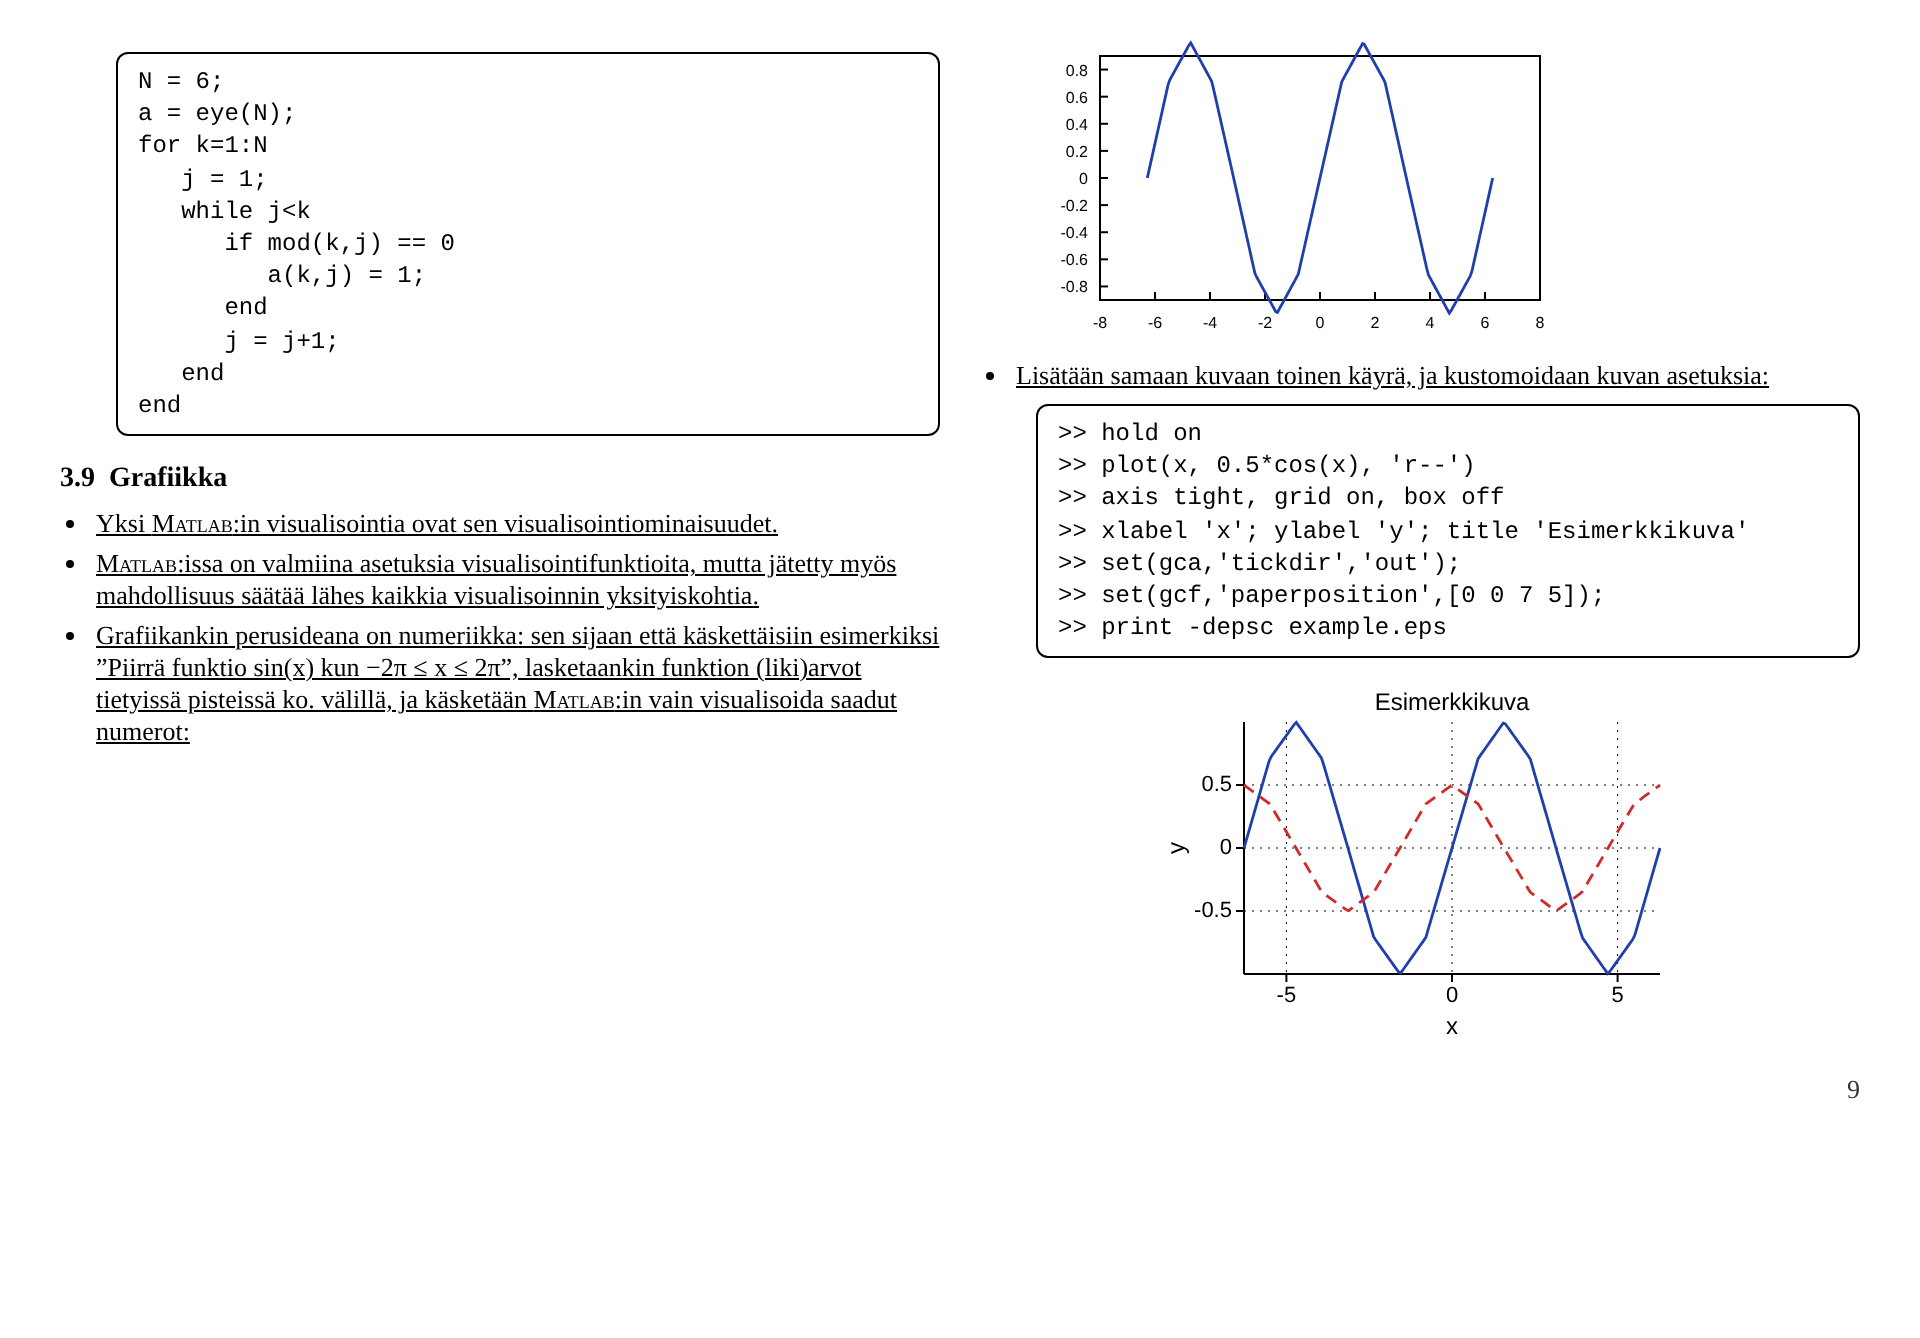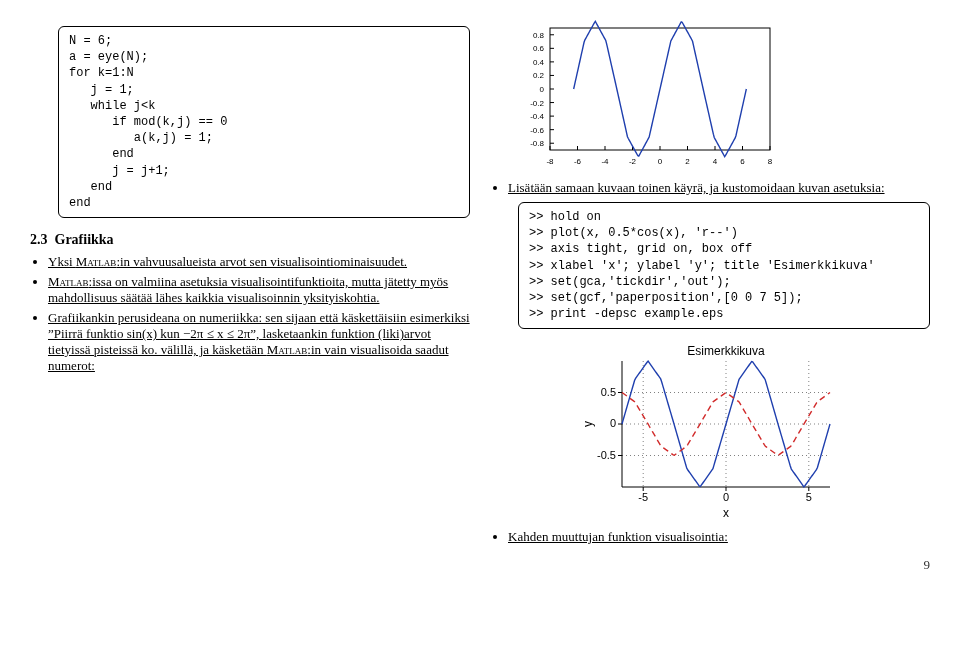--- a/index.html
+++ b/index.html
@@ -77,26 +77,26 @@
       if mod(k,j) == 0
          a(k,j) = 1;
       end
       j = j+1;
    end
 end</div>
 
 
 
     <h3 class="section">
-      <span>2.3</span>&nbsp;&nbsp;<span>Grafiikka</span>
+      <span>3.9</span>&nbsp;&nbsp;<span>Grafiikka</span>
     </h3>
 
     <ul class="bullets">
       <li>
-        <span>Yksi </span><span class="smallcaps">Matlab</span><span>:in vahvuusalueista arvot sen visualisointiominaisuudet.</span>
+        <span>Yksi </span><span class="smallcaps">Matlab</span><span>:in visualisointia ovat sen visualisointiominaisuudet.</span>
       </li>
       <li>
         <span class="smallcaps">Matlab</span><span>:issa on valmiina asetuksia visualisointifunktioita, mutta jätetty myös mahdollisuus säätää lähes kaikkia visualisoinnin yksityiskohtia.</span>
       </li>
       <li>
         <span>Grafiikankin perusideana on numeriikka: sen sijaan että käskettäisiin esimerkiksi ”Piirrä funktio sin(x) kun −2π ≤ x ≤ 2π”, lasketaankin funktion (liki)arvot tietyissä pisteissä ko. välillä, ja käsketään </span><span class="smallcaps">Matlab</span><span>:in vain visualisoida saadut numerot:</span>
       </li>
     </ul>
 
 
@@ -183,22 +183,19 @@
           <line x1="42" y1="53.5" x2="38" y2="53.5" stroke="#000"></line>
           <text x="36" y="56.5" text-anchor="end" font-size="11" font-family="Arial">0.5</text>
           <path d="M42,85 L43.04522613065327,81.38056436026284 L44.09045226130653,77.7611287205257 L45.1356783919598,74.14169308078857 L46.18090452261306,70.52225744105142 L47.22613065326633,66.90282180131427 L48.27135678391959,63.283386161577134 L49.31658291457286,59.66395052183999 L50.361809045226124,56.04451488210284 L51.40703517587939,52.42507924236569 L52.45226130653266,48.80564360262855 L53.497487437185924,45.186207962891416 L54.54271356783919,41.56677232315426 L55.587939698492455,39.33331531073088 L56.633165829145725,37.87366770561671 L57.67839195979899,36.414020100502526 L58.72361809045227,34.95437249538832 L59.768844221105525,33.49472489027418 L60.8140703517588,32.03507728515997 L61.859296482412056,30.575429680045815 L62.90452261306533,29.115782074931616 L63.94974874371859,27.656134469817463 L64.99497487437186,26.196486864703253 L66.04020100502512,24.73683925958911 L67.0854271356784,23.2771916544749 L68.13065326633165,22.184795129493608 L69.17587939698493,23.663156165442597 L70.2211055276382,25.141517201391583 L71.26633165829146,26.619878237340544 L72.31155778894471,28.0982392732895 L73.356783919598,29.576600309238504 L74.40201005025125,31.05496134518748 L75.44723618090453,32.53332238113645 L76.4924623115578,34.01168341708542 L77.53768844221105,35.490044453034415 L78.58291457286433,36.968405488983386 L79.62814070351759,38.44676652493236 L80.67336683417085,39.925127560881336 L81.71859296482413,43.009965014948165 L82.76381909547739,46.58358501367598 L83.80904522613065,50.15720501240379 L84.85427135678393,53.730825011131614 L85.89949748743719,57.30444500985943 L86.94472361809045,60.87806500858724 L87.98994974874373,64.45168500731506 L89.03517587939697,68.02530500604288 L90.08040201005025,71.59892500477069 L91.12562814070353,75.1725450034985 L92.17085427135677,78.7461650022263 L93.21608040201005,82.31978500095416 L94.26130653266331,85.90485890993426 L95.30653266331657,89.52429454967145 L96.35175879396985,93.14373018940859 L97.39698492462311,96.7631658291457 L98.44221105527637,100.38260146888287 L99.48743718592965,104.00203710862 L100.53266331658291,107.62147274835716 L101.57788944723619,111.24090838809431 L102.62311557788945,114.86034402783143 L103.66834170854271,118.47977966756861 L104.71356783919597,122.09921530730573 L105.75879396984925,125.71865094704287 L106.80402010050251,129.33808658678007 L107.84924623115577,131.03159659054768 L108.89447236180905,132.49124419566186 L109.93969849246231,133.95089180077605 L110.98492462311559,135.41053940589023 L112.03015075376885,136.8701870110044 L113.0753768844221,138.32983461611855 L114.12060301507537,139.78948222123273 L115.16582914572865,141.24912982634692 L116.21105527638191,142.7087774314611 L117.25628140703517,144.1684250365753 L118.30150753768845,145.62807264168947 L119.34673366834171,147.08772024680366 L120.39195979899498,147.44561461151915 L121.43718592964824,145.96725357557017 L122.48241206030151,144.4888925396212 L123.52763819095478,143.0105315036722 L124.57286432160804,141.53217046772323 L125.61809045226131,140.05380943177425 L126.66331658291458,138.57544839582528 L127.70854271356784,137.0970873598763 L128.7537688442211,135.61872632392732 L129.79899497487438,134.14036528797834 L130.84422110552765,132.66200425202936 L131.8894472361809,131.1836432160804 L132.93467336683418,129.67024998409772 L133.97989949748745,126.09662998536986 L135.0251256281407,122.52300998664208 L136.07035175879395,118.94938998791426 L137.11557788944725,115.37576998918645 L138.1608040201005,111.80214999045863 L139.20603015075378,108.22852999173078 L140.25125628140705,104.65490999300302 L141.2964824120603,101.08128999427514 L142.34170854271355,97.50766999554739 L143.38693467336682,93.93404999681957 L144.4321608040201,90.36042999809169 L145.47738693467335,86.78680999936394 L146.52261306532662,83.21319000063612 L147.5678391959799,79.63957000190831 L148.61306532663315,76.06595000318043 L149.65829145728645,72.49233000445261 L150.7035175879397,68.91871000572479 L151.74874371859295,65.34509000699704 L152.79396984924622,61.771470008269226 L153.8391959798995,58.19785000954137 L154.88442211055275,54.62423001081355 L155.92964824120605,51.050610012085734 L156.9748743718593,47.47699001335796 L158.02010050251255,43.90337001463014 L159.06532663316582,40.329750015902306 L160.1105527638191,38.8163567839196 L161.15577889447238,37.337995747970616 L162.20100502512562,35.85963471202166 L163.2462311557789,34.381273676072695 L164.29145728643215,32.9029126401237 L165.33668341708542,31.424551604174724 L166.3819095477387,29.946190568225738 L167.42713567839195,28.46782953227679 L168.47236180904522,26.989468496327788 L169.5175879396985,25.511107460378817 L170.56281407035175,24.032746424429845 L171.60804020100502,22.554385388480856 L172.6532663316583,22.91227975319638 L173.69849246231155,24.371927358310536 L174.74371859296483,25.831574963424718 L175.7889447236181,27.291222568538913 L176.83417085427135,28.750870173653084 L177.87939698492463,30.210517778767276 L178.92462311557787,31.670165383881432 L179.96984924623118,33.12981298899563 L181.01507537688443,34.58946059410978 L182.0603015075377,36.04910819922398 L183.10552763819098,37.50875580433819 L184.1507537688442,38.96840340945231 L185.19597989949747,40.661913413219935 L186.24120603015075,44.28134905295713 L187.286432160804,47.90078469269423 L188.3316582914573,51.52022033243142 L189.37688442211055,55.13965597216852 L190.42211055276383,58.75909161190571 L191.46733668341707,62.37852725164281 L192.51256281407035,65.99796289138 L193.55778894472363,69.6173985311172 L194.6030150753769,73.2368341708543 L195.64824120603015,76.85626981059139 L196.69346733668343,80.47570545032858 L197.7386934673367,84.0951410900658 L198.78391959798995,87.68021499904587 L199.8291457286432,91.25383499777364 L200.87437185929647,94.8274549965015 L201.91959798994972,98.40107499522927 L202.96482412060303,101.97469499395713 L204.0100502512563,105.548314992685 L205.05527638190955,109.12193499141276 L206.1005025125628,112.69555499014054 L207.14572864321607,116.26917498886839 L208.19095477386935,119.84279498759626 L209.23618090452263,123.41641498632401 L210.28140703517587,126.99003498505178 L211.32663316582915,130.07487243911868 L212.37185929648243,131.55323347506766 L213.41708542713567,133.03159451101664 L214.46231155778895,134.5099555469656 L215.5075376884422,135.9883165829146 L216.55276381909547,137.4666776188635 L217.59798994974875,138.94503865481252 L218.643216080402,140.42339969076153 L219.68844221105527,141.90176072671045 L220.73366834170852,143.38012176265943 L221.7788944723618,144.8584827986084 L222.8241206030151,146.3368438345574 L223.86934673366835,147.81520487050636 L224.91457286432163,146.7228083455251 L225.9597989949749,145.26316074041085 L227.00502512562812,143.80351313529678 L228.0502512562814,142.34386553018257 L229.09547738693468,140.88421792506836 L230.14070351758792,139.42457031995423 L231.18592964824123,137.96492271484 L232.23115577889448,136.50527510972586 L233.27638190954772,135.04562750461167 L234.321608040201,133.5859798994975 L235.36683417085428,132.1263322943833 L236.41206030150755,130.6666846892691 L237.45728643216083,128.43322767684572 L238.50251256281408,124.81379203710864 L239.54773869346735,121.19435639737145 L240.59296482412063,117.57492075763426 L241.63819095477388,113.95548511789715 L242.68341708542712,110.33604947816006 L243.7286432160804,106.71661383842287 L244.77386934673365,103.09717819868577 L245.81909547738695,99.47774255894858 L246.8643216080402,95.85830691921137 L247.90954773869345,92.2388712794743 L248.95477386934672,88.61943563973719 L250,85" fill="none" stroke="#1f3fae" stroke-width="1.4" stroke-dasharray="none"></path>
           <path d="M42,53.5 L43.04522613065327,54.26466950135291 L44.09045226130653,55.029339002705825 L45.1356783919598,55.79400850405876 L46.18090452261306,56.55867800541167 L47.22613065326633,57.3233475067646 L48.27135678391959,58.08801700811751 L49.31658291457286,58.85268650947042 L50.361809045226124,59.617356010823336 L51.40703517587939,60.38202551217627 L52.45226130653266,61.14669501352918 L53.497487437185924,61.911364514882095 L54.54271356783919,62.67603401623502 L55.587939698492455,64.08048152153171 L56.633165829145725,65.84212518287639 L57.67839195979899,67.6037688442211 L58.72361809045227,69.36541250556581 L59.768844221105525,71.12705616691049 L60.8140703517588,72.8886998282552 L61.859296482412056,74.65034348959989 L62.90452261306533,76.4119871509446 L63.94974874371859,78.17363081228928 L64.99497487437186,79.935274473634 L66.04020100502512,81.69691813497867 L67.0854271356784,83.45856179632338 L68.13065326633165,85.22302860456125 L69.17587939698493,87.00725744105142 L70.2211055276382,88.79148627754157 L71.26633165829146,90.57571511403171 L72.31155778894471,92.35994395052182 L73.356783919598,94.144172787012 L74.40201005025125,95.92840162350213 L75.44723618090453,97.71263045999227 L76.4924623115578,99.49685929648241 L77.53768844221105,101.28108813297256 L78.58291457286433,103.0653169694627 L79.62814070351759,104.84954580595284 L80.67336683417085,106.63377464244299 L81.71859296482413,107.62886584822849 L82.76381909547739,108.38385598880478 L83.80904522613065,109.13884612938108 L84.85427135678393,109.89383626995738 L85.89949748743719,110.64882641053369 L86.94472361809045,111.40381655110998 L87.98994974874373,112.1588066916863 L89.03517587939697,112.91379683226258 L90.08040201005025,113.66878697283887 L91.12562814070353,114.42377711341517 L92.17085427135677,115.17876725399148 L93.21608040201005,115.93375739456779 L94.26130653266331,116.30883262466178 L95.30653266331657,115.54416312330885 L96.35175879396985,114.77949362195594 L97.39698492462311,114.01482412060302 L98.44221105527637,113.2501546192501 L99.48743718592965,112.48548511789718 L100.53266331658291,111.72081561654427 L101.57788944723619,110.95614611519134 L102.62311557788945,110.19147661383843 L103.66834170854271,109.42680711248549 L104.71356783919597,108.66213761113258 L105.75879396984925,107.89746810977967 L106.80402010050251,107.13279860842674 L107.84924623115577,105.47910756313213 L108.89447236180905,103.71746390178741 L109.93969849246231,101.95582024044272 L110.98492462311559,100.19417657909801 L112.03015075376885,98.43253291775332 L113.0753768844221,96.67088925640866 L114.12060301507537,94.90924559506392 L115.16582914572865,93.14760193371922 L116.21105527638191,91.38595827237452 L117.25628140703517,89.62431461102983 L118.30150753768845,87.86267094968512 L119.34673366834171,86.10102728834043 L120.39195979899498,84.33091418631619 L121.43718592964824,82.54668534982605 L122.48241206030151,80.7624565133359 L123.52763819095478,78.97822767684576 L124.57286432160804,77.19399884035563 L125.61809045226131,75.40977000386548 L126.66331658291458,73.62554116737535 L127.70854271356784,71.84131233088519 L128.7537688442211,70.05708349439504 L129.79899497487438,68.2728546579049 L130.84422110552765,66.48862582141476 L131.8894472361809,64.70439698492461 L132.93467336683418,62.93737675720375 L133.97989949748745,62.18238661662743 L135.0251256281407,61.42739647605114 L136.07035175879395,60.67240633547484 L137.11557788944725,59.91741619489855 L138.1608040201005,59.16242605432225 L139.20603015075378,58.407435913745935 L140.25125628140705,57.652445773169646 L141.2964824120603,56.89745563259334 L142.34170854271355,56.14246549201705 L143.38693467336682,55.38747535144076 L144.4321608040201,54.632485210864445 L145.47738693467335,53.87749507028815 L146.52261306532662,53.87749507028815 L147.5678391959799,54.632485210864445 L148.61306532663315,55.38747535144076 L149.65829145728645,56.14246549201705 L150.7035175879397,56.89745563259334 L151.74874371859295,57.652445773169646 L152.79396984924622,58.407435913745935 L153.8391959798995,59.16242605432225 L154.88442211055275,59.91741619489855 L155.92964824120605,60.67240633547484 L156.9748743718593,61.42739647605114 L158.02010050251255,62.18238661662743 L159.06532663316582,62.93737675720375 L160.1105527638191,64.70439698492461 L161.15577889447238,66.48862582141476 L162.20100502512562,68.27285465790487 L163.2462311557789,70.05708349439504 L164.29145728643215,71.84131233088519 L165.33668341708542,73.62554116737533 L166.3819095477387,75.40977000386548 L167.42713567839195,77.1939988403556 L168.47236180904522,78.97822767684576 L169.5175879396985,80.7624565133359 L170.56281407035175,82.54668534982605 L171.60804020100502,84.33091418631622 L172.6532663316583,86.10102728834046 L173.69849246231155,87.86267094968512 L174.74371859296483,89.62431461102983 L175.7889447236181,91.38595827237455 L176.83417085427135,93.14760193371922 L177.87939698492463,94.90924559506395 L178.92462311557787,96.67088925640863 L179.96984924623118,98.43253291775333 L181.01507537688443,100.19417657909803 L182.0603015075377,101.95582024044275 L183.10552763819098,103.71746390178745 L184.1507537688442,105.47910756313209 L185.19597989949747,107.13279860842674 L186.24120603015075,107.89746810977967 L187.286432160804,108.66213761113258 L188.3316582914573,109.4268071124855 L189.37688442211055,110.19147661383842 L190.42211055276383,110.95614611519136 L191.46733668341707,111.72081561654426 L192.51256281407035,112.48548511789718 L193.55778894472363,113.25015461925011 L194.6030150753769,114.01482412060302 L195.64824120603015,114.77949362195592 L196.69346733668343,115.54416312330886 L197.7386934673367,116.30883262466178 L198.78391959798995,115.93375739456778 L199.8291457286432,115.17876725399148 L200.87437185929647,114.42377711341517 L201.91959798994972,113.66878697283889 L202.96482412060303,112.91379683226258 L204.0100502512563,112.15880669168627 L205.05527638190955,111.40381655110998 L206.1005025125628,110.6488264105337 L207.14572864321607,109.89383626995738 L208.19095477386935,109.13884612938106 L209.23618090452263,108.38385598880478 L210.28140703517587,107.62886584822849 L211.32663316582915,106.63377464244299 L212.37185929648243,104.84954580595281 L213.41708542713567,103.0653169694627 L214.46231155778895,101.28108813297253 L215.5075376884422,99.49685929648241 L216.55276381909547,97.7126304599923 L217.59798994974875,95.92840162350213 L218.643216080402,94.14417278701197 L219.68844221105527,92.35994395052185 L220.73366834170852,90.57571511403172 L221.7788944723618,88.79148627754157 L222.8241206030151,87.0072574410514 L223.86934673366835,85.22302860456126 L224.91457286432163,83.45856179632335 L225.9597989949749,81.69691813497865 L227.00502512562812,79.93527447363402 L228.0502512562814,78.1736308122893 L229.09547738693468,76.41198715094458 L230.14070351758792,74.65034348959992 L231.18592964824123,72.88869982825517 L232.23115577889448,71.1270561669105 L233.27638190954772,69.36541250556579 L234.321608040201,67.60376884422112 L235.36683417085428,65.84212518287639 L236.41206030150755,64.08048152153168 L237.45728643216083,62.67603401623502 L238.50251256281408,61.91136451488211 L239.54773869346735,61.14669501352918 L240.59296482412063,60.382025512176256 L241.63819095477388,59.617356010823336 L242.68341708542712,58.85268650947044 L243.7286432160804,58.08801700811751 L244.77386934673365,57.3233475067646 L245.81909547738695,56.55867800541167 L246.8643216080402,55.794008504058745 L247.90954773869345,55.029339002705825 L248.95477386934672,54.26466950135293 L250,53.5" fill="none" stroke="#d12a2a" stroke-width="1.4" stroke-dasharray="6,4"></path>
           <text x="146" y="16" text-anchor="middle" font-size="12" font-family="Arial">Esimerkkikuva</text>
           <text x="146" y="178" text-anchor="middle" font-size="12" font-family="Arial">x</text>
           <text x="0" y="0" text-anchor="middle" font-size="12" font-family="Arial" transform="translate(12,85) rotate(-90)">y</text>
         </svg>
     </div>
 
-    <ul class="bullets">
-      <li>Kahden muuttujan funktion visualisointia:</li>
-    </ul>
 
 
   </div>
 
 </div>
 
 <div class="page-num">9</div>
 
 </body></html>

